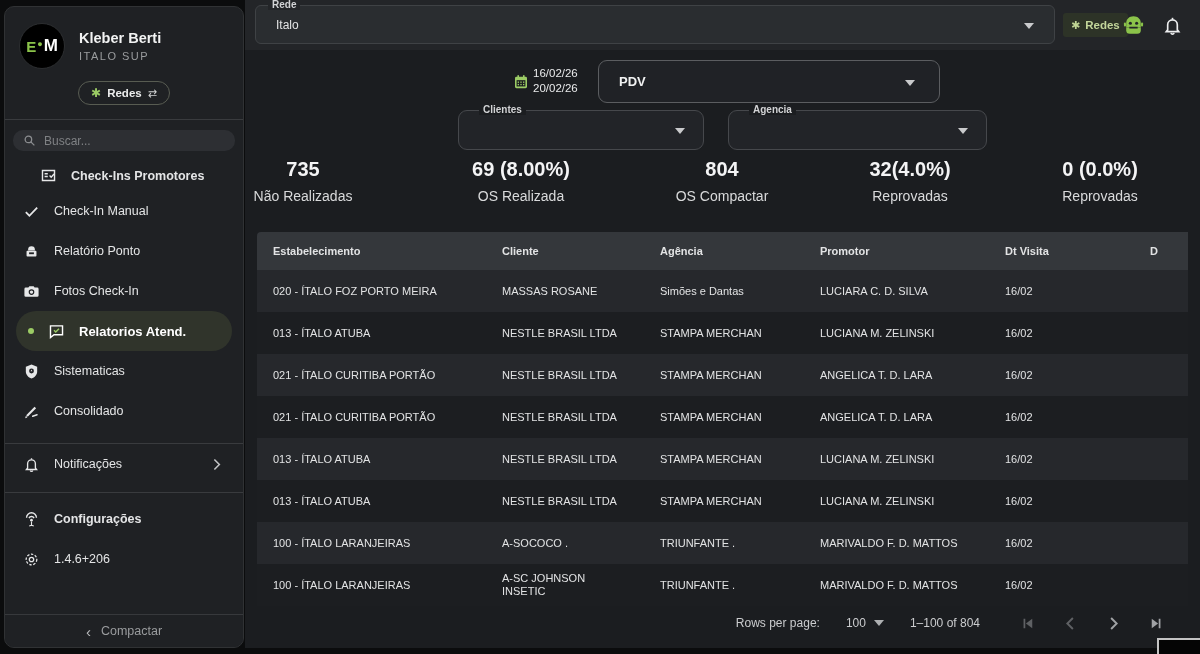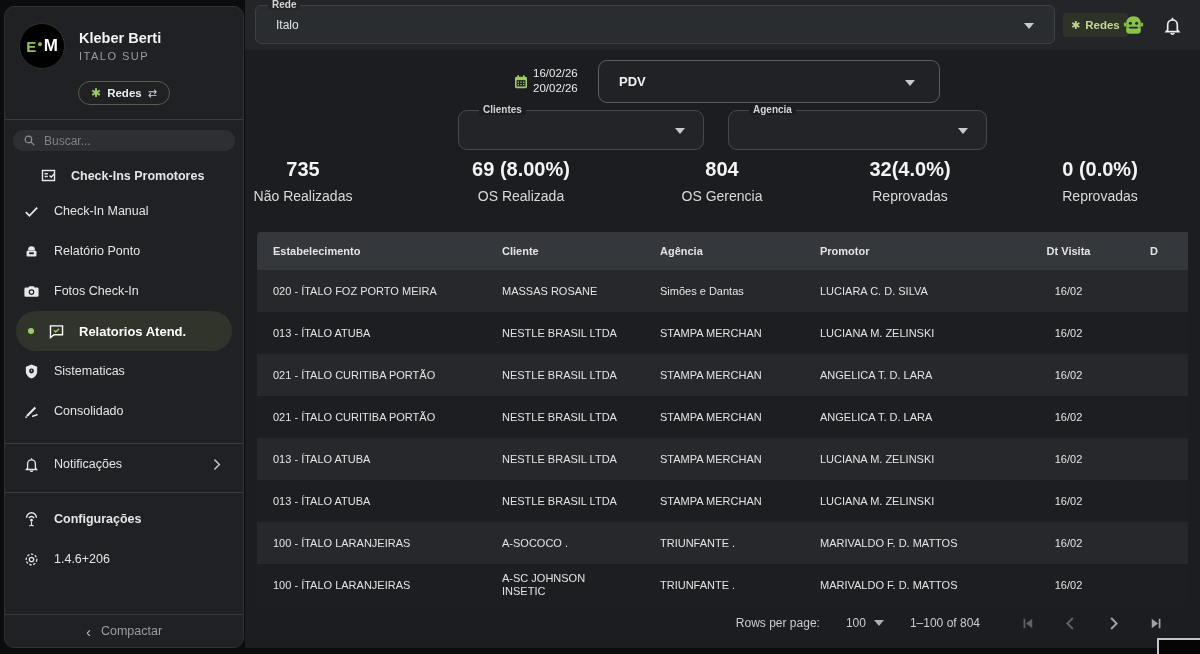--- a/index.html
+++ b/index.html
@@ -82,21 +82,21 @@
   .stat .l { color:#d9dadb; font-size:14px; margin-top:7px; }
 
   
   .table { position:absolute; left:12px; top:232px; width:931px; overflow:hidden; }
   .trow { display:flex; width:972px; height:42px; align-items:center; }
   .trow.thead { height:38px; background:#34373b; border-radius:4px 4px 0 0;
     font-weight:700; font-size:11px; color:#f0f0f1; }
   .trow.odd { background:#26282c; } .trow.even { background:#1c1e21; }
   .cell { font-size:11px; color:#e2e3e4; padding-right:18px; overflow:hidden; line-height:13px; }
   .c0 { width:245px; padding-left:16px; } .c1 { width:158px; } .c2 { width:160px; }
-  .c3 { width:185px; } .c4 { width:145px;text-align:center; } .c5 { width:60px; }
+  .c3 { width:185px; } .c4 { width:145px; } .c5 { width:60px; }
   .paginator { position:absolute; left:12px; top:606px; width:931px; height:34px;
     display:flex; align-items:center; justify-content:flex-end; gap:26px; padding-right:22px;
     color:#cbccce; font-size:12px; }
   .rpp { display:flex; align-items:center; gap:8px; cursor:pointer; }
   .rpp .caret { border-top-color:#aeb0b2; }
   .pgi { width:19px; height:19px; cursor:pointer; }
   .pg-group { display:flex; align-items:center; gap:24px; margin-left:12px; }
 
   .overlay-corner { position:absolute; left:1157px; top:638px; width:43px; height:16px;
     background:#050505; border-top:2px solid #c4c4c4; border-left:2px solid #c4c4c4; }
@@ -302,21 +302,21 @@
   <div class="stat" style="left:58px;">
     <div class="v">735</div>
     <div class="l">Não Realizadas</div>
   </div>
   <div class="stat" style="left:276px;">
     <div class="v">69 (8.00%)</div>
     <div class="l">OS Realizada</div>
   </div>
   <div class="stat" style="left:477px;">
     <div class="v">804</div>
-    <div class="l">OS Gerencia</div>
+    <div class="l">OS Compactar</div>
   </div>
   <div class="stat" style="left:665px;">
     <div class="v">32(4.0%)</div>
     <div class="l">Reprovadas</div>
   </div>
   <div class="stat" style="left:855px;">
     <div class="v">0 (0.0%)</div>
     <div class="l">Reprovadas</div>
   </div>
 

